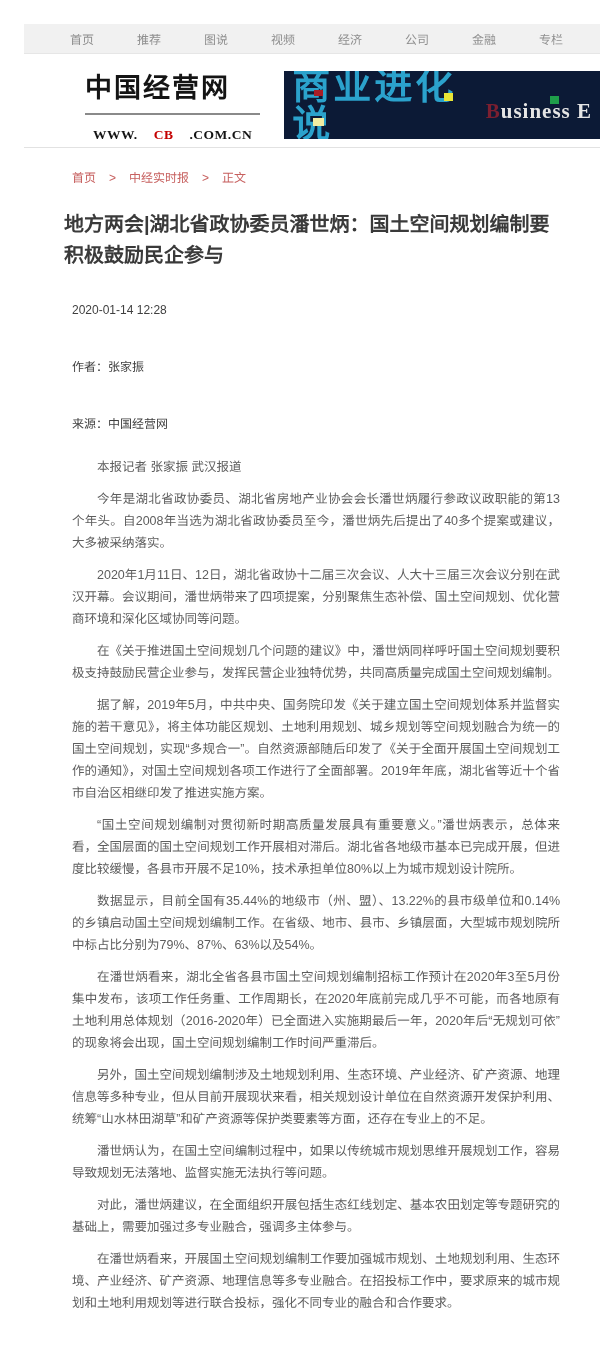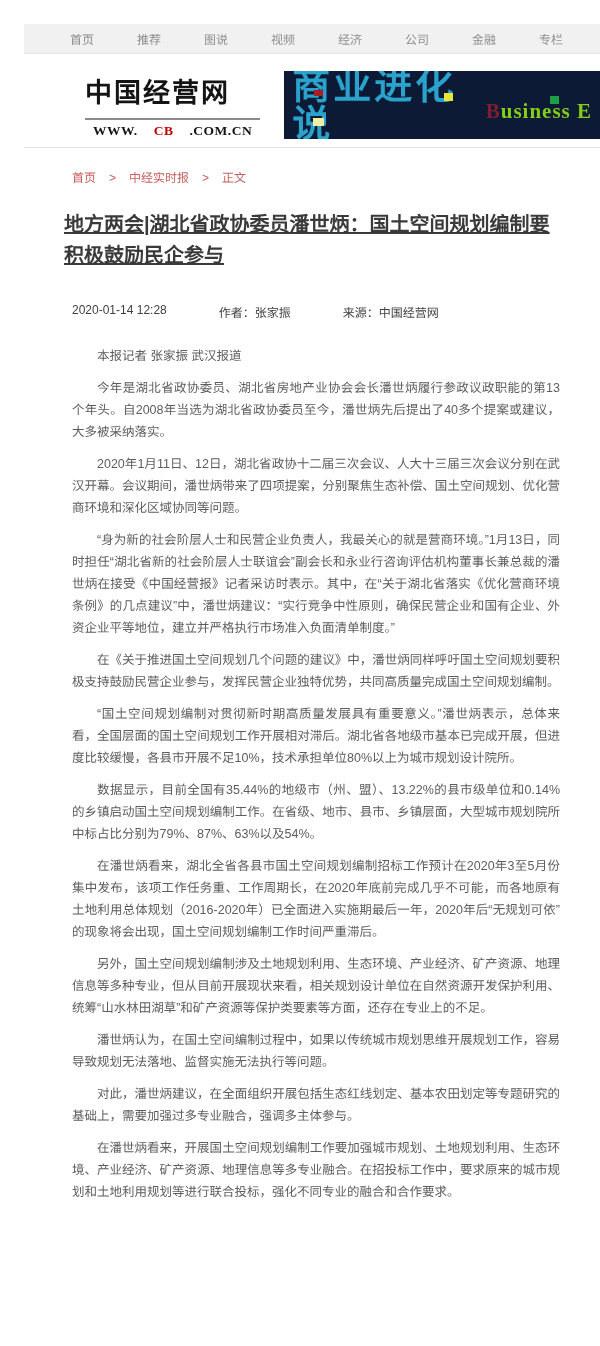--- a/index.html
+++ b/index.html
@@ -25,63 +25,63 @@
     height: 86px; display: flex; align-items: center;
     justify-content: flex-start; padding-left: 45px;
     border-bottom: 1px solid #e2e2e2; background: #fff;
   }
   .logo { display: inline-block; }
   .logo-name {
     font-size: 27px; font-weight: bold; color: #141414; letter-spacing: 2px;
     font-family: "Liberation Sans", sans-serif;
   }
   .logo-url {
-    margin-top: 3px; border-top: 2px solid #8a8a8a; padding-top: 3px;
+    margin-top: 3px; border-top: 2px solid #8a8a8a; padding-top: 12px;
     font-family: "Liberation Serif", serif; font-weight: bold;
     font-size: 13.5px; color: #141414; letter-spacing: 0.5px; text-align: center;
   }
   .logo-url .hl { color: #c40000; }
 
   .banner {
     width: 370px; height: 68px; background: #0c1a36; position: relative;
     display: flex; align-items: center; overflow: hidden;
     cursor: pointer;
   }
   .banner-cn {
     font-size: 38px; font-weight: bold; color: #2ba2cc;
     letter-spacing: 3px; line-height: 1; position: relative; z-index: 1;
   }
   .banner-en {
     font-family: "Liberation Serif", serif; font-size: 21px; font-weight: bold;
-    color: #84cc16; margin-left: 5px; position: relative; top: 7px;
+    color: #e5e5e5; margin-left: 5px; position: relative; top: 7px;
     letter-spacing: 1px; white-space: nowrap;
   }
   .banner-en::first-letter { color: #7c1f30; }
   .deco { position: absolute; z-index: 2; }
   .deco.red    { left: 22px;  top: 11px; width: 9px;  height: 6px; background: #a81d26; }
   .deco.pale   { left: 21px;  top: 39px; width: 11px; height: 8px; background: #f1eda2; }
   .deco.yellow { left: 152px; top: 14px; width: 9px;  height: 8px; background: #e8e536; }
   .deco.green  { left: 258px; top: 17px; width: 9px;  height: 8px; background: #1f9e4a; }
   .stripes { position: absolute; left: 0; right: 0; bottom: 0; height: 5px; display: flex; z-index: 3; }
   .stripe-yellow { width: 51%; background: #e8e536; }
   .stripe-blue   { width: 49%; background: #2f86c0; }
 
   
   .content { padding: 0 32px; }
   .breadcrumb { margin-top: 20px; font-size: 12px; color: #c7605f; }
   .breadcrumb a { color: #c7605f; text-decoration: none; cursor: pointer; }
   .breadcrumb .sep { margin: 0 5px; color: #c7605f; }
 
   h1.article-title {
     margin-top: 24px; font-size: 20px; line-height: 31px;
-    color: #3a3a3a; font-weight: bold; text-decoration: underline;
+    color: #3a3a3a; font-weight: bold;
   }
   .meta {
     margin-top: 24px; font-size: 12px; color: #3f3f3f;
-    display: flex; gap: 36px; white-space: nowrap;
+    display: flex; gap: 24px; white-space: nowrap; flex-direction: column;
   }
 
   .article-body { margin-top: 17px; }
   .para {
     font-size: 12.5px; line-height: 22px; color: #5d5d5d;
     text-indent: 2em; margin-bottom: 10px; text-align: justify;
   }
 </style>
 </head>
 <body>
@@ -133,22 +133,22 @@
   <div class="meta">
     <span>2020-01-14 12:28</span>
     <span>作者：张家振</span>
     <span>来源：中国经营网</span>
   </div>
 
   <article class="article-body">
       <p class="para">本报记者 张家振 武汉报道</p>
       <p class="para">今年是湖北省政协委员、湖北省房地产业协会会长潘世炳履行参政议政职能的第13个年头。自2008年当选为湖北省政协委员至今，潘世炳先后提出了40多个提案或建议，大多被采纳落实。</p>
       <p class="para">2020年1月11日、12日，湖北省政协十二届三次会议、人大十三届三次会议分别在武汉开幕。会议期间，潘世炳带来了四项提案，分别聚焦生态补偿、国土空间规划、优化营商环境和深化区域协同等问题。</p>
-      <p class="para">“身为新的社会阶层人士和民营企业负责人，我最关心的就是营商环境。”1月13日，同时担任“湖北省新的社会阶层人士联谊会”副会长和永业行咨询评估机构董事长兼总裁的潘世炳在接受《中国经营报》记者采访时表示。其中，在“关于湖北省落实《优化营商环境条例》的几点建议”中，潘世炳建议：“实行竞争中性原则，确保民营企业和国有企业、外资企业平等地位，建立并严格执行市场准入负面清单制度。”</p>
       <p class="para">在《关于推进国土空间规划几个问题的建议》中，潘世炳同样呼吁国土空间规划要积极支持鼓励民营企业参与，发挥民营企业独特优势，共同高质量完成国土空间规划编制。</p>
+      <p class="para">据了解，2019年5月，中共中央、国务院印发《关于建立国土空间规划体系并监督实施的若干意见》，将主体功能区规划、土地利用规划、城乡规划等空间规划融合为统一的国土空间规划，实现“多规合一”。自然资源部随后印发了《关于全面开展国土空间规划工作的通知》，对国土空间规划各项工作进行了全面部署。2019年年底，湖北省等近十个省市自治区相继印发了推进实施方案。</p>
       <p class="para">“国土空间规划编制对贯彻新时期高质量发展具有重要意义。”潘世炳表示，总体来看，全国层面的国土空间规划工作开展相对滞后。湖北省各地级市基本已完成开展，但进度比较缓慢，各县市开展不足10%，技术承担单位80%以上为城市规划设计院所。</p>
       <p class="para">数据显示，目前全国有35.44%的地级市（州、盟）、13.22%的县市级单位和0.14%的乡镇启动国土空间规划编制工作。在省级、地市、县市、乡镇层面，大型城市规划院所中标占比分别为79%、87%、63%以及54%。</p>
       <p class="para">在潘世炳看来，湖北全省各县市国土空间规划编制招标工作预计在2020年3至5月份集中发布，该项工作任务重、工作周期长，在2020年底前完成几乎不可能，而各地原有土地利用总体规划（2016-2020年）已全面进入实施期最后一年，2020年后“无规划可依”的现象将会出现，国土空间规划编制工作时间严重滞后。</p>
       <p class="para">另外，国土空间规划编制涉及土地规划利用、生态环境、产业经济、矿产资源、地理信息等多种专业，但从目前开展现状来看，相关规划设计单位在自然资源开发保护利用、统筹“山水林田湖草”和矿产资源等保护类要素等方面，还存在专业上的不足。</p>
       <p class="para">潘世炳认为，在国土空间编制过程中，如果以传统城市规划思维开展规划工作，容易导致规划无法落地、监督实施无法执行等问题。</p>
       <p class="para">对此，潘世炳建议，在全面组织开展包括生态红线划定、基本农田划定等专题研究的基础上，需要加强过多专业融合，强调多主体参与。</p>
       <p class="para">在潘世炳看来，开展国土空间规划编制工作要加强城市规划、土地规划利用、生态环境、产业经济、矿产资源、地理信息等多专业融合。在招投标工作中，要求原来的城市规划和土地利用规划等进行联合投标，强化不同专业的融合和合作要求。</p>
     </article>
 
 </main>

